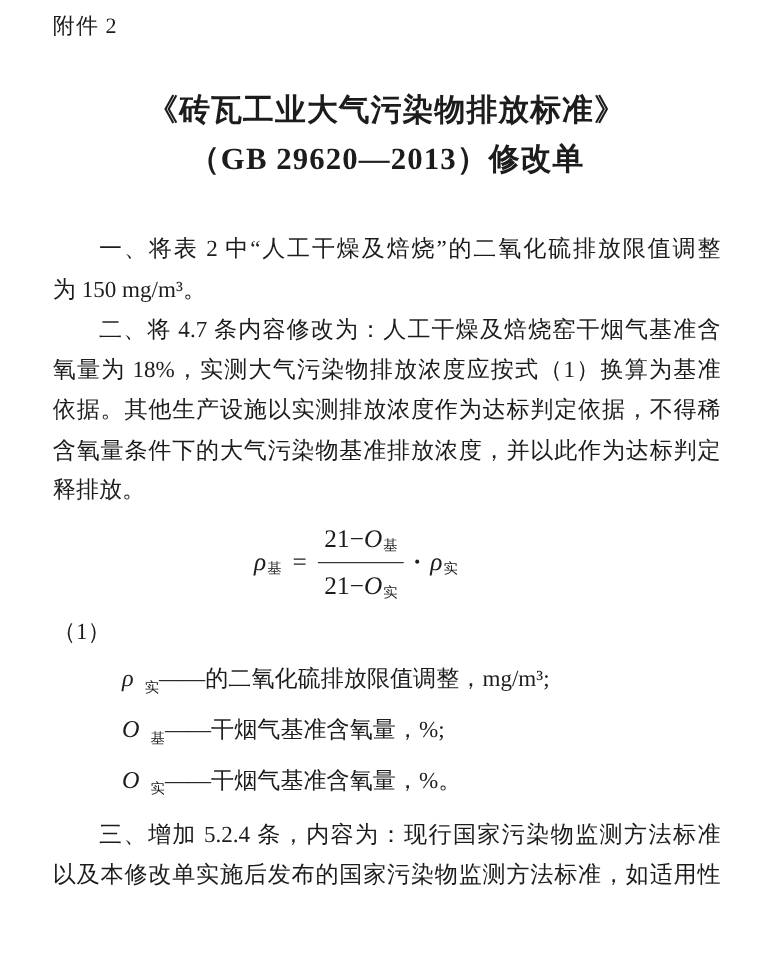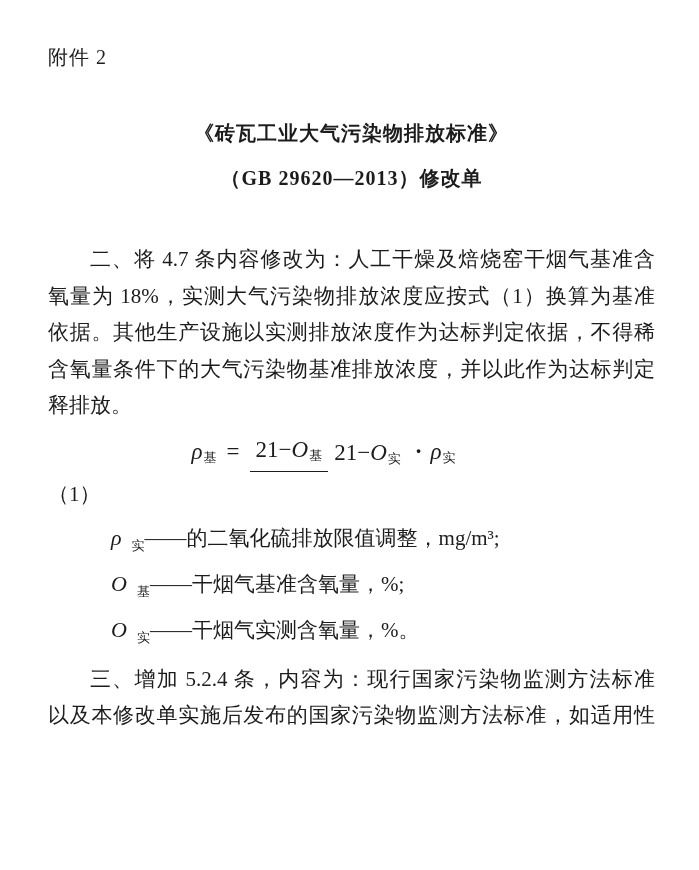--- a/index.html
+++ b/index.html
@@ -3,34 +3,34 @@
 <meta charset="utf-8">
 <style>
   html, body { margin: 0; padding: 0; background: #ffffff; }
   .page {
     position: relative;
     width: 699px;
     height: 870px;
     background: #ffffff;
     color: #1c1c1c;
     box-sizing: border-box;
-    padding: 43px 44px 0 48px;
+    padding: 10px 44px 0 48px;
     overflow: hidden;
     font-family: "Liberation Serif", "DejaVu Serif", serif;
   }
   .attachment {
     font-size: 20px;
     line-height: 28px;
     letter-spacing: 1px;
   }
   .title-block {
     margin-top: 40px;
     text-align: center;
     font-weight: bold;
-    font-size: 20px;
+    font-size: 28px;
     line-height: 45px;
     letter-spacing: 1px;
   }
   .body-text {
     margin-top: 40px;
     font-size: 21px;
     line-height: 36.5px;
   }
   .line { white-space: nowrap; }
   .jl {
@@ -58,21 +58,21 @@
     font-style: normal;
     align-self: flex-end;
     transform: translateY(6px);
     margin-left: 1px;
   }
   .f-piece { display: inline-flex; align-items: baseline; }
   .f-eq { margin: 0 10px; }
   .f-dot { margin: 0 8px; font-weight: bold; }
   .frac {
     display: inline-flex;
-    flex-direction: row;
+    flex-direction: column;
     align-items: center;
   }
   .frac .num {
     padding: 0 6px 3px 6px;
     border-bottom: 1.6px solid #1c1c1c;
     display: inline-flex; align-items: baseline;
   }
   .frac .den {
     padding: 3px 6px 0 6px;
     display: inline-flex; align-items: baseline;
@@ -105,20 +105,24 @@
 
   <div class="attachment">附件 2</div>
 
   <div class="title-block">
     <div>《砖瓦工业大气污染物排放标准》</div>
     <div>（GB 29620—2013）修改单</div>
   </div>
 
   <div class="body-text">
 
+    <div>
+      <div class="line jl ind">一、将表 2 中“人工干燥及焙烧”的二氧化硫排放限值调整</div>
+      <div class="line">为 150 mg/m³。</div>
+    </div>
 
     <div>
       <div class="line jl ind">二、将 4.7 条内容修改为：人工干燥及焙烧窑干烟气基准含</div>
       <div class="line jl">氧量为 18%，实测大气污染物排放浓度应按式（1）换算为基准</div>
       <div class="line jl">依据。其他生产设施以实测排放浓度作为达标判定依据，不得稀</div>
       <div class="line jl">含氧量条件下的大气污染物基准排放浓度，并以此作为达标判定</div>
       <div class="line">释排放。</div>
     </div>
 
     <div class="formula-wrap">
@@ -146,21 +150,21 @@
             <span class="fsub">实</span>
           </span>
       </div>
     </div>
 
     <div class="eq-number">（1）</div>
 
     <div class="defs">
       <div class="def-row cont"><span class="def-sym">ρ</span><span class="def-sub">实</span><span>——的二氧化硫排放限值调整，mg/m³;</span></div>
       <div class="def-row cont"><span class="def-sym">O</span><span class="def-sub">基</span><span>——干烟气基准含氧量，%;</span></div>
-      <div class="def-row cont"><span class="def-sym">O</span><span class="def-sub">实</span><span>——干烟气实测含氧量，%。</span></div>
+      <div class="def-row cont"><span class="def-sym">O</span><span class="def-sub">实</span><span>——干烟气基准含氧量，%。</span></div>
     </div>
 
     <div class="para3">
       <div class="line jl ind">三、增加 5.2.4 条，内容为：现行国家污染物监测方法标准</div>
       <div class="line jl">以及本修改单实施后发布的国家污染物监测方法标准，如适用性</div>
 
     </div>
 
   </div>
 </div>

